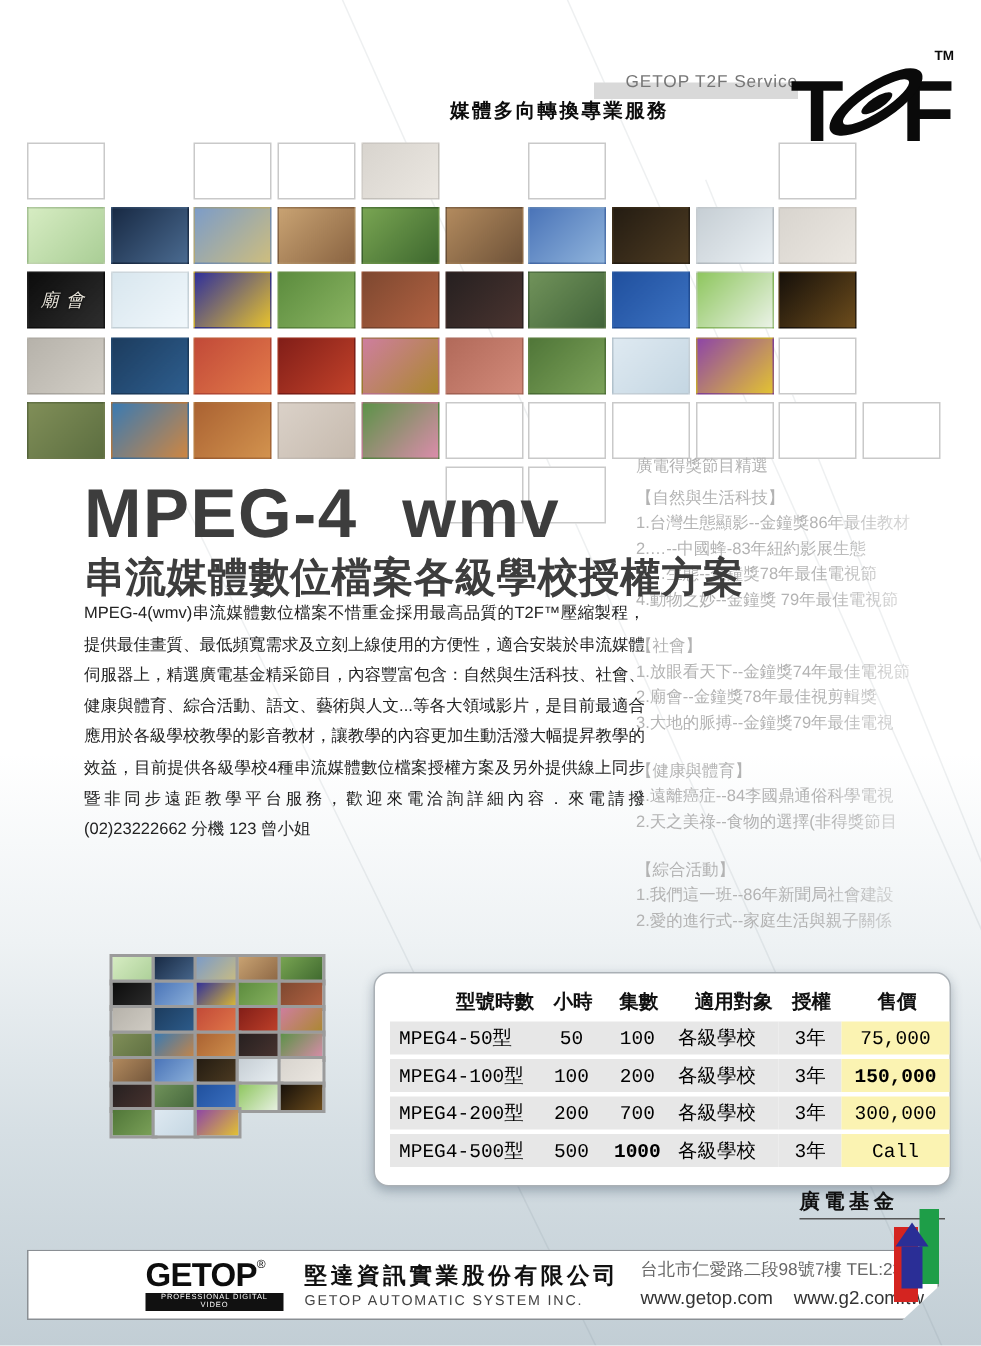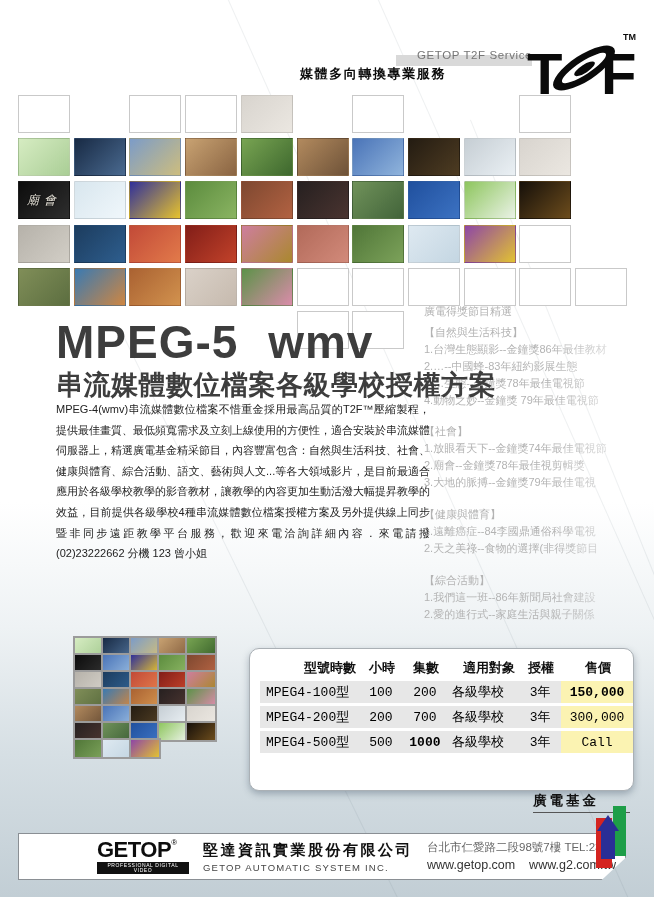--- a/index.html
+++ b/index.html
@@ -158,21 +158,21 @@
       <div class="cell empty" style="left: 334.2px; top: 172.8px;"></div>
       <div class="cell empty" style="left: 389.9px; top: 172.8px;"></div>
       <div class="cell empty" style="left: 445.6px; top: 172.8px;"></div>
       <div class="cell empty" style="left: 501.3px; top: 172.8px;"></div>
       <div class="cell empty" style="left: 557px; top: 172.8px;"></div>
       <div class="cell empty" style="left: 278.5px; top: 216px;"></div>
       <div class="cell empty" style="left: 334.2px; top: 216px;"></div>
     </div>
 
   <div class="title">
-    <div class="title-l1">MPEG-5 wmv</div>
+    <div class="title-l1">MPEG-4 wmv</div>
     <div class="title-l2">串流媒體數位檔案各級學校授權方案</div>
   </div>
 
   <div class="para">MPEG-4(wmv)串流媒體數位檔案不惜重金採用最高品質的T2F™壓縮製程，提供最佳畫質、最低頻寬需求及立刻上線使用的方便性，適合安裝於串流媒體伺服器上，精選廣電基金精采節目，內容豐富包含：自然與生活科技、社會、健康與體育、綜合活動、語文、藝術與人文...等各大領域影片，是目前最適合應用於各級學校教學的影音教材，讓教學的內容更加生動活潑大幅提昇教學的效益，目前提供各級學校4種串流媒體數位檔案授權方案及另外提供線上同步暨非同步遠距教學平台服務，歡迎來電洽詢詳細內容．來電請撥 (02)23222662 分機 123 曾小姐</div>
 
   <div class="awards">
     <div class="aw-title">廣電得獎節目精選</div>
   <div class="aw-section">
         <div>【自然與生活科技】</div>
         <div>1.台灣生態顯影--金鐘獎86年最佳教材</div>
@@ -241,20 +241,28 @@
             <th style="width: 104px;">型號時數</th>
             <th class="c-num" style="width: 44px;">小時</th>
             <th class="c-num" style="width: 50px;">集數</th>
             <th style="width: 80px;">適用對象</th>
             <th class="c-num" style="width: 44px;">授權</th>
             <th class="c-num" style="width: 66px;">售價</th>
           </tr>
         </thead>
       <tbody>
           <tr>
+            <td class="c-model" style="background: rgb(231, 231, 231);">MPEG4-50型</td>
+            <td class="c-num" style="background: rgb(231, 231, 231);">50</td>
+            <td class="c-num" style="background: rgb(231, 231, 231);">100</td>
+            <td style="background: rgb(231, 231, 231);">各級學校</td>
+            <td class="c-num" style="background: rgb(231, 231, 231);">3年</td>
+            <td class="c-price" style="background: rgb(251, 243, 178);">75,000</td>
+          </tr>
+          <tr>
             <td class="c-model" style="background: rgb(231, 231, 231);">MPEG4-100型</td>
             <td class="c-num" style="background: rgb(231, 231, 231);">100</td>
             <td class="c-num" style="background: rgb(231, 231, 231);">200</td>
             <td style="background: rgb(231, 231, 231);">各級學校</td>
             <td class="c-num" style="background: rgb(231, 231, 231);">3年</td>
             <td class="c-price" style="background: rgb(251, 243, 178); font-weight: bold;">150,000</td>
           </tr>
           <tr>
             <td class="c-model" style="background: rgb(231, 231, 231);">MPEG4-200型</td>
             <td class="c-num" style="background: rgb(231, 231, 231);">200</td>

